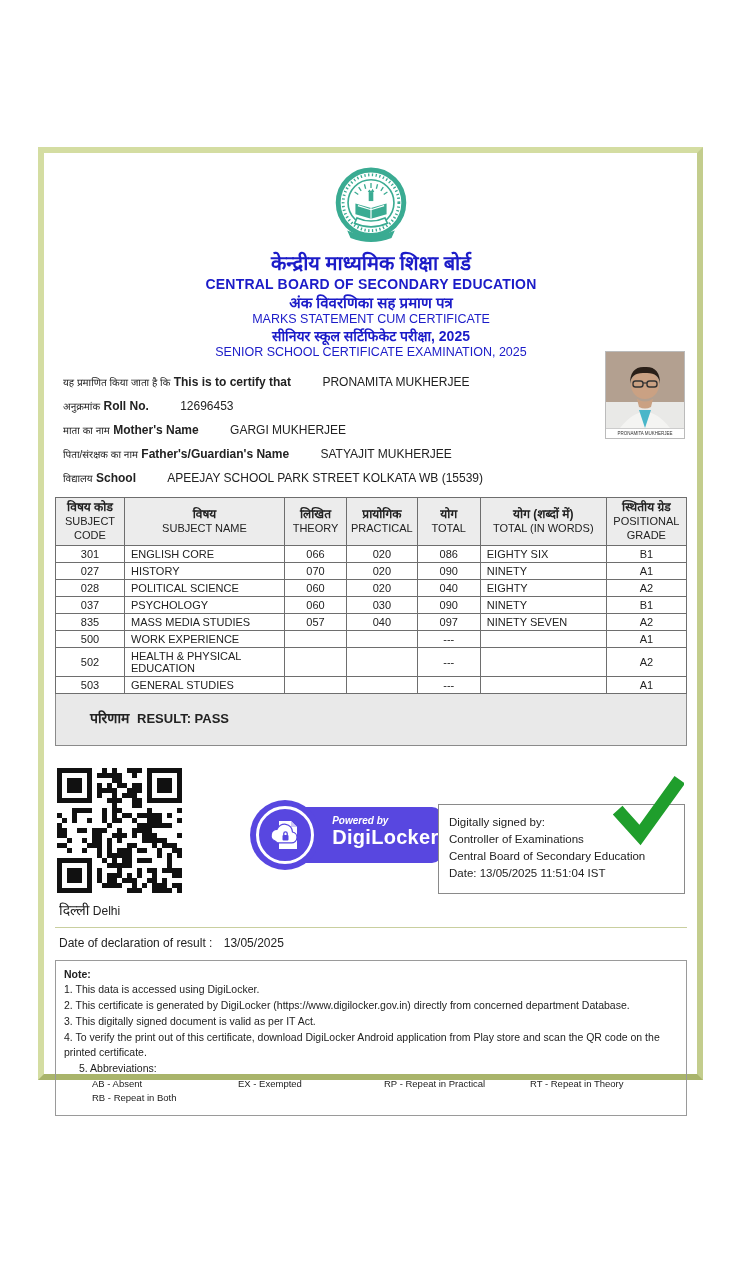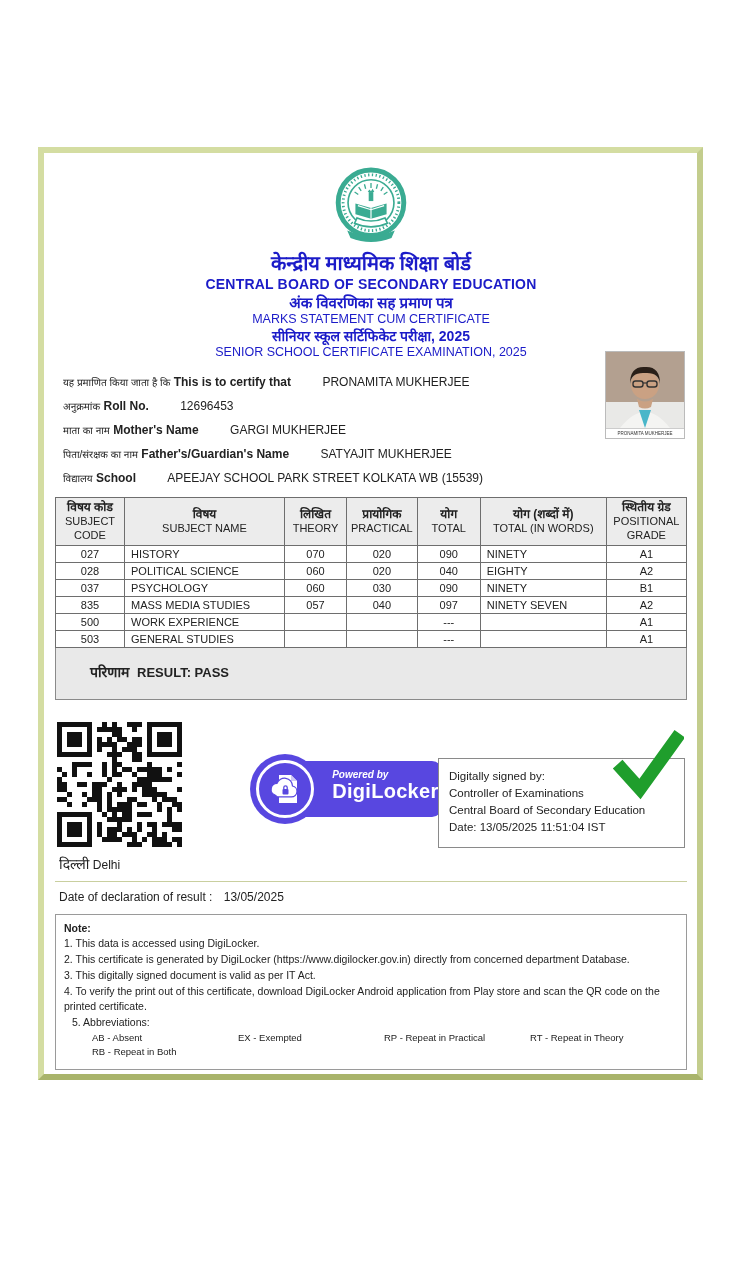--- a/index.html
+++ b/index.html
@@ -73,21 +73,21 @@
 
   .sign-box { position:relative; margin-left:auto; margin-top:36px; width:252px; height:90px; border:1px solid #8a8a8a; padding:9px 10px; font-size:11.5px; line-height:1.5; background:#fff; }
   .sign-check { position:absolute; right:0px; top:-30px; width:74px; height:74px; }
 
   .place-line { margin:6px 0 0 4px; font-size:12px; }
   .place-line .hi { font-size:14px; }
   .decl-line { border-top:1px solid #c9cf9f; margin-top:8px; padding:8px 0 0 4px; font-size:12px; }
 
   .note-box { border:1px solid #9a9a9a; margin-top:10px; padding:6px 8px 10px 8px; font-size:10.5px; line-height:1.5; }
   .note-box .nt { font-weight:bold; }
-  .abbrev-title { margin-left:8px; }
+  .abbrev-title { margin-left:15px; }
   .abbrev-row { display:flex; margin-left:28px; }
   .abbrev-row span { width:146px; font-size:9.5px; }
   .abbrev-row2 { margin-left:28px; font-size:9.5px; }
 </style>
 </head>
 <body>
 
 <div class="cert-frame">
 
   <div class="logo-wrap">
@@ -205,20 +205,29 @@
               <div class="hen">TOTAL (IN WORDS)</div>
             </th>
           <th>
               <div class="hhi">स्थितीय ग्रेड</div>
               <div class="hen">POSITIONAL GRADE</div>
             </th>
         </tr>
       </thead>
       <tbody>
         <tr>
+            <td class="c">301</td>
+            <td class="l">ENGLISH CORE</td>
+            <td class="c">066</td>
+            <td class="c">020</td>
+            <td class="c">086</td>
+            <td class="l">EIGHTY SIX</td>
+            <td class="c">B1</td>
+          </tr>
+        <tr>
             <td class="c">027</td>
             <td class="l">HISTORY</td>
             <td class="c">070</td>
             <td class="c">020</td>
             <td class="c">090</td>
             <td class="l">NINETY</td>
             <td class="c">A1</td>
           </tr>
         <tr>
             <td class="c">028</td>
@@ -248,20 +257,29 @@
             <td class="c">A2</td>
           </tr>
         <tr>
             <td class="c">500</td>
             <td class="l">WORK EXPERIENCE</td>
             <td class="c"></td>
             <td class="c"></td>
             <td class="c">---</td>
             <td class="l"></td>
             <td class="c">A1</td>
+          </tr>
+        <tr>
+            <td class="c">502</td>
+            <td class="l">HEALTH &amp; PHYSICAL EDUCATION</td>
+            <td class="c"></td>
+            <td class="c"></td>
+            <td class="c">---</td>
+            <td class="l"></td>
+            <td class="c">A2</td>
           </tr>
         <tr>
             <td class="c">503</td>
             <td class="l">GENERAL STUDIES</td>
             <td class="c"></td>
             <td class="c"></td>
             <td class="c">---</td>
             <td class="l"></td>
             <td class="c">A1</td>
           </tr>

